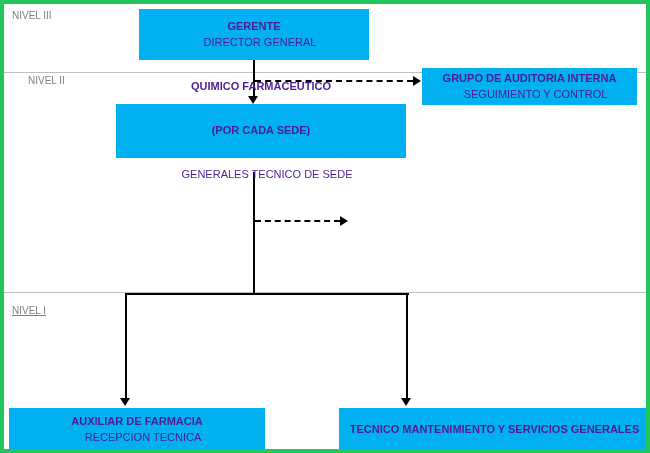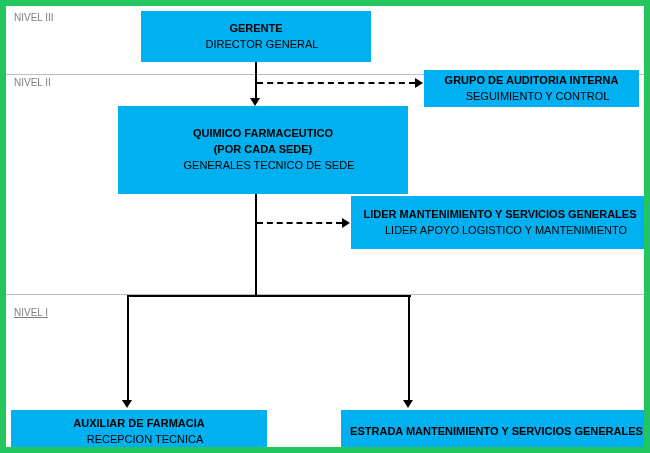--- a/index.html
+++ b/index.html
@@ -1,36 +1,36 @@
 <!DOCTYPE html>
 <html><head>
 <meta charset="utf-8">
 <style>
   html,body { margin:0; padding:0; background:#fff; }
   .canvas {
     position:relative;
     width:650px; height:453px;
     background:#ffffff;
-    border:6px solid #22c55e;
+    border:4px solid #22c55e;
     box-sizing:border-box;
     overflow:hidden;
     font-family:"Liberation Sans", sans-serif;
   }
   .level-divider {
     position:absolute; left:0; right:0; height:1px;
     background:#bfbfbf;
   }
   .level-label {
     position:absolute; left:8px;
     font-size:10px; color:#808080;
   }
   .node {
     position:absolute;
     background:#00B0F0;
-    color:#000000;
+    color:#4c1d95;
     display:flex; flex-direction:column; justify-content:center;
     text-align:center;
   }
   .node .t { font-weight:bold; font-size:11px; line-height:1.45; }
   .node .s { font-weight:normal; font-size:11px; line-height:1.45;padding-left:12px; }
   .vline { position:absolute; width:2px; background:#000; }
   .hline { position:absolute; height:2px; background:#000; }
   .dashline { position:absolute; height:0; border-top:2px dashed #000; }
   .arrow-down {
     position:absolute; width:0; height:0;
@@ -55,21 +55,21 @@
 </style>
 </head>
 <body>
 
 <div class="canvas">
 
   <div class="level-divider" style="top:68px;"></div>
   <div class="level-divider" style="top:288px;"></div>
 
   <div class="level-label" style="top:6px;">NIVEL III</div>
-  <div class="level-label" style="top:71px;">NIVEL II</div>
+  <div class="level-label" style="top:71px;margin-left:16px;">NIVEL II</div>
   <div class="level-label" style="top:301px;text-decoration:underline;">NIVEL I</div>
 
   <div class="vline" style="left:249px; top:56px; height:38px;"></div>
   <div class="arrow-down" style="left:244px; top:92px;"></div>
 
   <div class="dashline" style="left:251px; top:76px; width:158px;"></div>
   <div class="arrow-right" style="left:409px; top:72px;"></div>
 
   <div class="vline" style="left:249px; top:168px; height:122px;"></div>
 
@@ -85,37 +85,33 @@
   <div class="node" style="left:135px; top:5px; width:230px; height:51px;">
     <div class="t">GERENTE</div>
     <div class="s">DIRECTOR GENERAL</div>
   </div>
 
   <div class="node" style="left:418px; top:64px; width:215px; height:37px;">
     <div class="t">GRUPO DE AUDITORIA INTERNA</div>
     <div class="s">SEGUIMIENTO Y CONTROL</div>
   </div>
 
-  <div class="node" style="left:112px; top:100px; width:290px; height:88px;">
+  <div class="node" style="left:112px; top:100px; width:290px; height:54px;gap:28px;">
     <div class="t">QUIMICO FARMACEUTICO</div>
     <div class="t">(POR CADA SEDE)</div>
     <div class="s">GENERALES TECNICO DE SEDE</div>
   </div>
 
-  <div class="node" style="left:345px; top:190px; width:298px; height:53px;">
-    <div class="t">LIDER MANTENIMIENTO Y SERVICIOS GENERALES</div>
-    <div class="s">LIDER APOYO LOGISTICO Y MANTENIMIENTO</div>
-  </div>
 
   <div class="node" style="left:5px; top:404px; width:256px; height:44px;align-items:center;">
     <div class="t">AUXILIAR DE FARMACIA</div>
     <div class="s">RECEPCION TECNICA</div>
   </div>
 
   <div class="node" style="left:335px; top:404px; width:311px; height:44px;">
-    <div class="t">ESTRADA MANTENIMIENTO Y SERVICIOS GENERALES</div>
+    <div class="t">TECNICO MANTENIMIENTO Y SERVICIOS GENERALES</div>
   </div>
 
   <div class="footer-cell" style="left:5px;   width:205px;"></div>
   <div class="footer-cell" style="left:210px; width:195px;">NOMBRE: JORGE IVAN ESTRADA FERNANDEZ</div>
   <div class="footer-cell" style="left:405px; width:240px;">NOMBRE: ALEJANDRO FARIAS</div>
 
 </div>
 
 </body></html>

